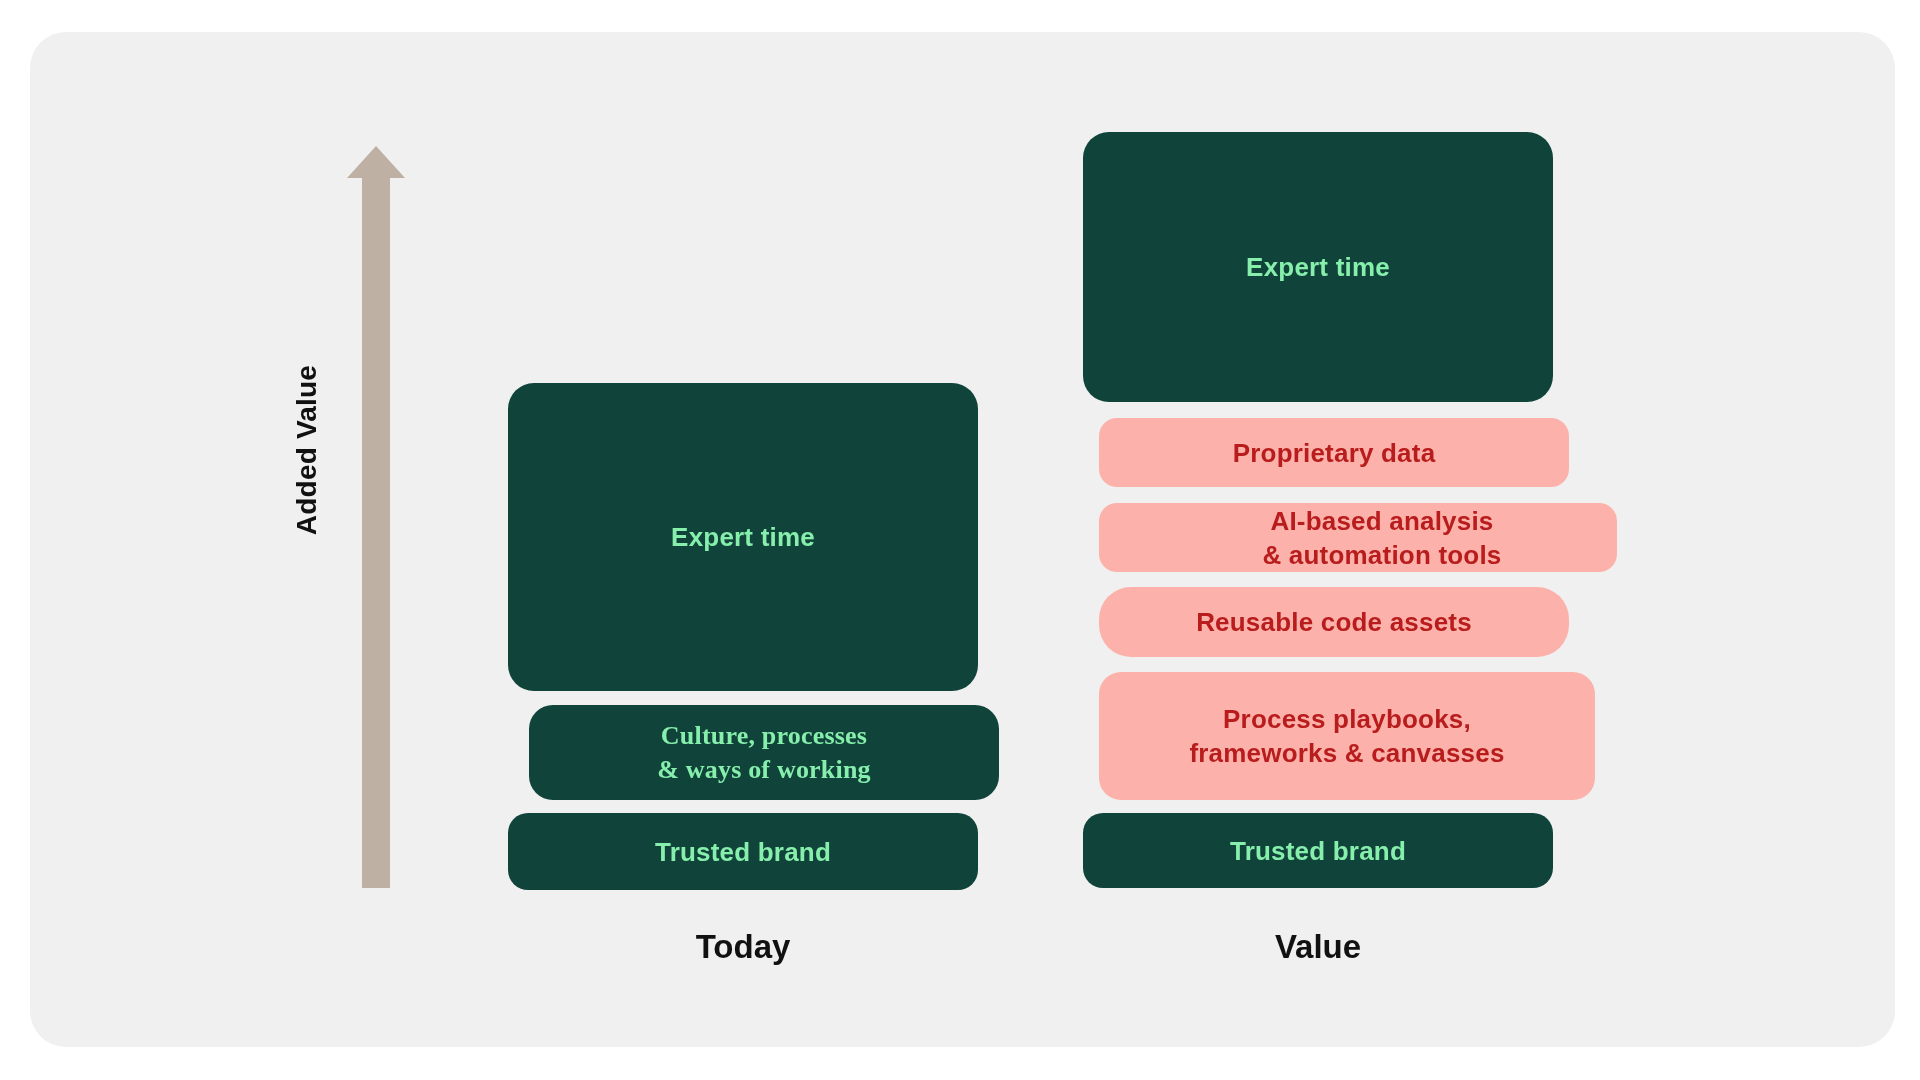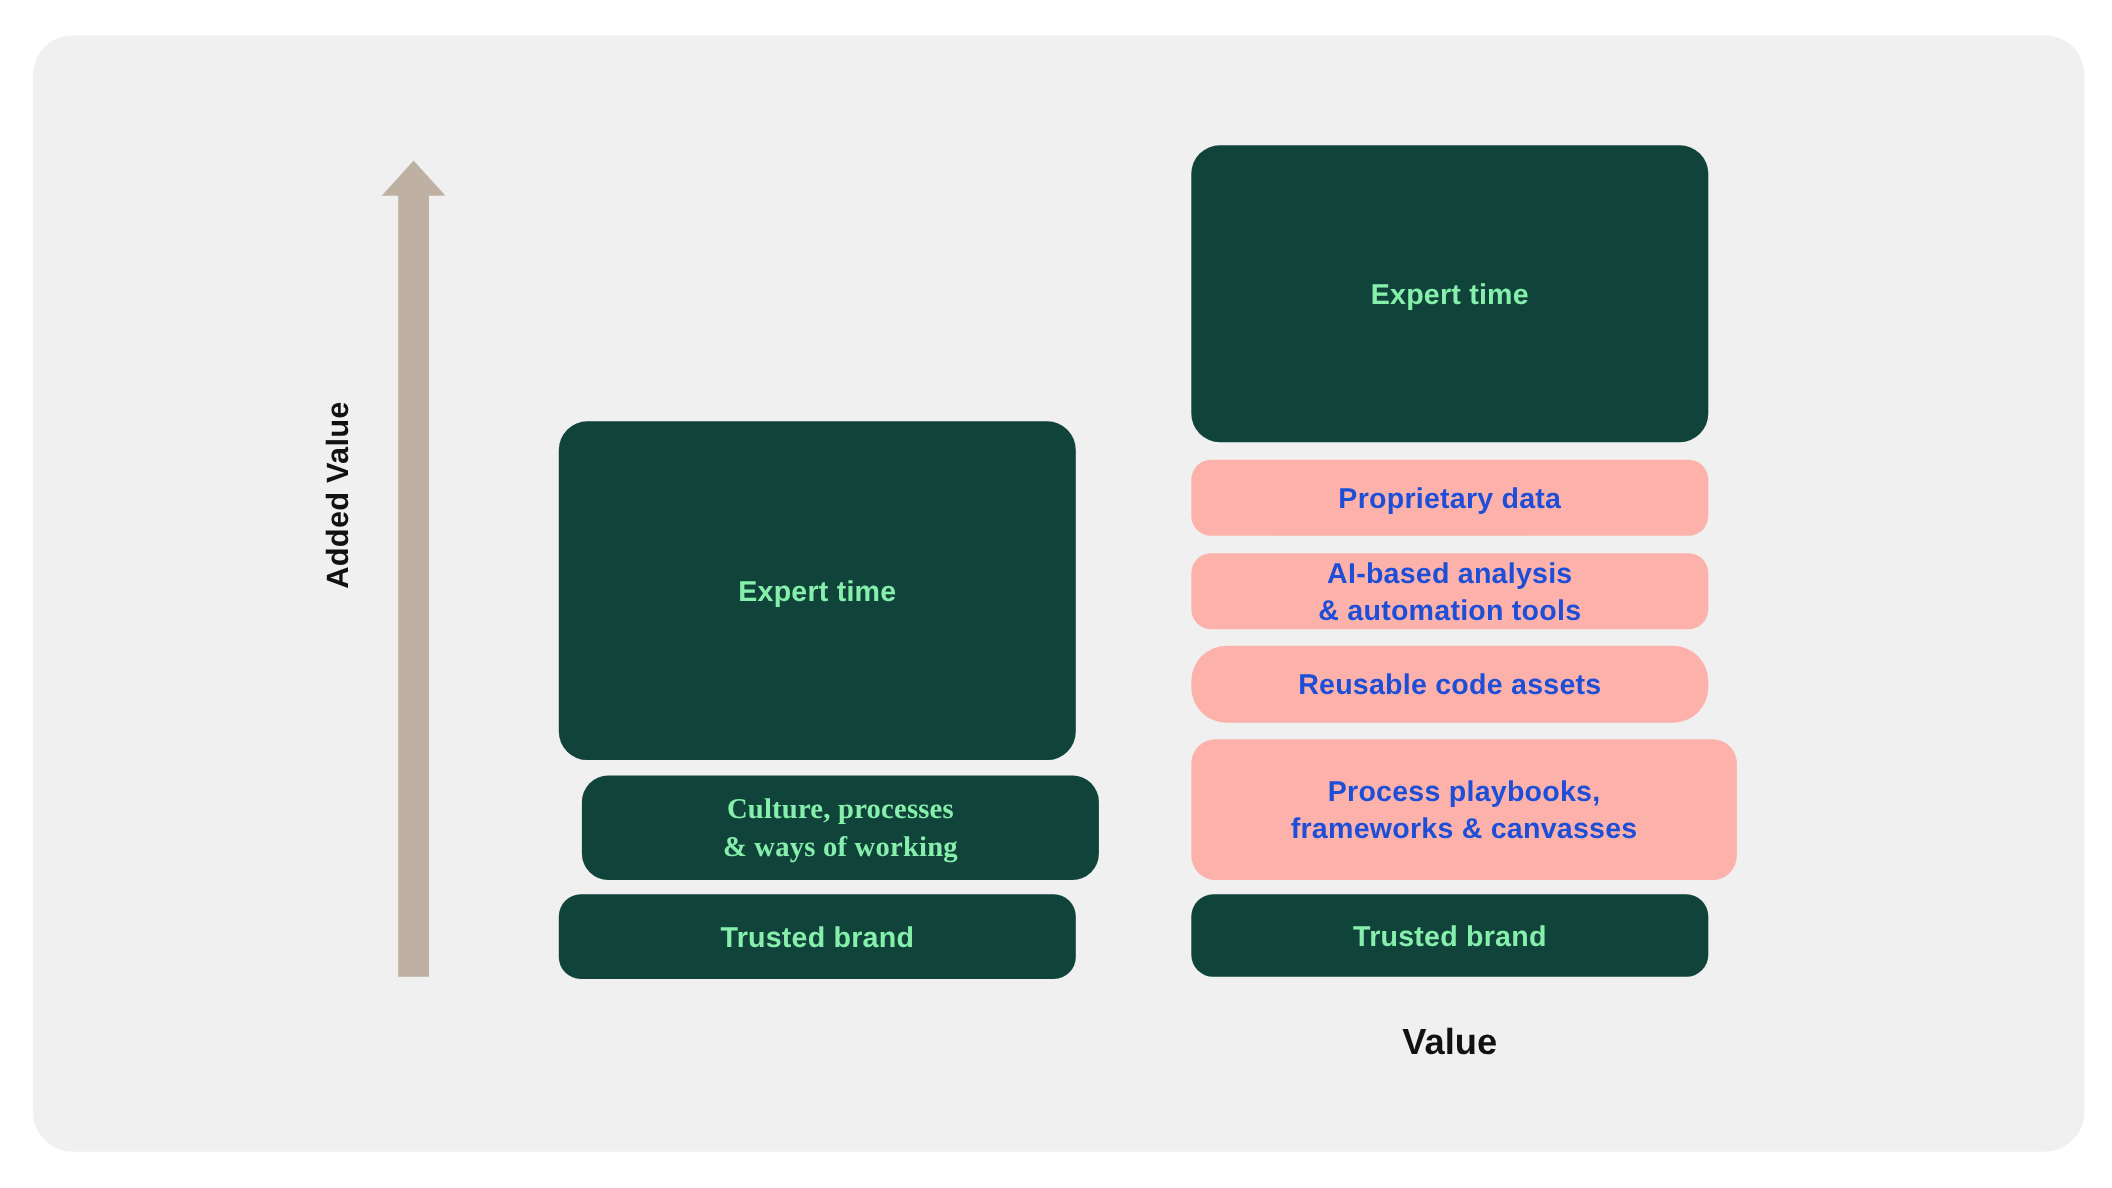--- a/index.html
+++ b/index.html
@@ -62,31 +62,31 @@
     align-items: center;
     justify-content: center;
     text-align: center;
     font-size: 26px;
     font-weight: 700;
     line-height: 34px;
     white-space: pre-line;
     letter-spacing: 0.2px;
   }
   .green { background: #10433a; color: #86efac; }
-  .pink  { background: #fcb2aa; color: #1d4ed8; }
+  .pink  { background: #fcb2aa; color: #b91c1c; margin-left: 16px; }
 
   
   .t-expert   { left: 508px;  top: 383px; width: 470px; height: 308px; border-radius: 26px; }
   .t-culture  { left: 529px;  top: 705px; width: 470px; height: 95px;  border-radius: 24px; font-family: Liberation Serif, serif; }
   .t-brand    { left: 508px;  top: 813px; width: 470px; height: 77px;  border-radius: 20px; }
 
   
   .g-expert   { left: 1083px; top: 132px; width: 470px; height: 270px; border-radius: 26px; }
   .g-data     { left: 1083px; top: 418px; width: 470px; height: 69px;  border-radius: 18px; }
-  .g-ai       { left: 1083px; top: 503px; width: 470px; height: 69px;  border-radius: 18px; }
+  .g-ai       { left: 1083px; top: 503px; width: 470px; height: 69px;  border-radius: 18px; padding-left: 48px; }
   .g-code     { left: 1083px; top: 587px; width: 470px; height: 70px;  border-radius: 32px; }
   .g-playbook { left: 1083px; top: 672px; width: 496px; height: 128px; border-radius: 22px; }
   .g-brand    { left: 1083px; top: 813px; width: 470px; height: 75px;  border-radius: 20px; }
 
   .col-label {
     position: absolute;
     width: 470px;
     text-align: center;
     font-size: 33px;
     font-weight: 600;
@@ -102,20 +102,21 @@
   <div class="card"></div>
 
   <div class="axis-label">Added Value</div>
   <div class="arrow-head"></div>
   <div class="arrow-shaft"></div>
 
   <div class="block green t-expert">Expert time</div>
   <div class="block green t-culture">Culture, processes
 &amp; ways of working</div>
   <div class="block green t-brand">Trusted brand</div>
+  <div class="col-label label-today">Today</div>
 
   <div class="block green g-expert">Expert time</div>
   <div class="block pink g-data">Proprietary data</div>
   <div class="block pink g-ai">AI-based analysis
 &amp; automation tools</div>
   <div class="block pink g-code">Reusable code assets</div>
   <div class="block pink g-playbook">Process playbooks,
 frameworks &amp; canvasses</div>
   <div class="block green g-brand">Trusted brand</div>
   <div class="col-label label-target">Value</div>

